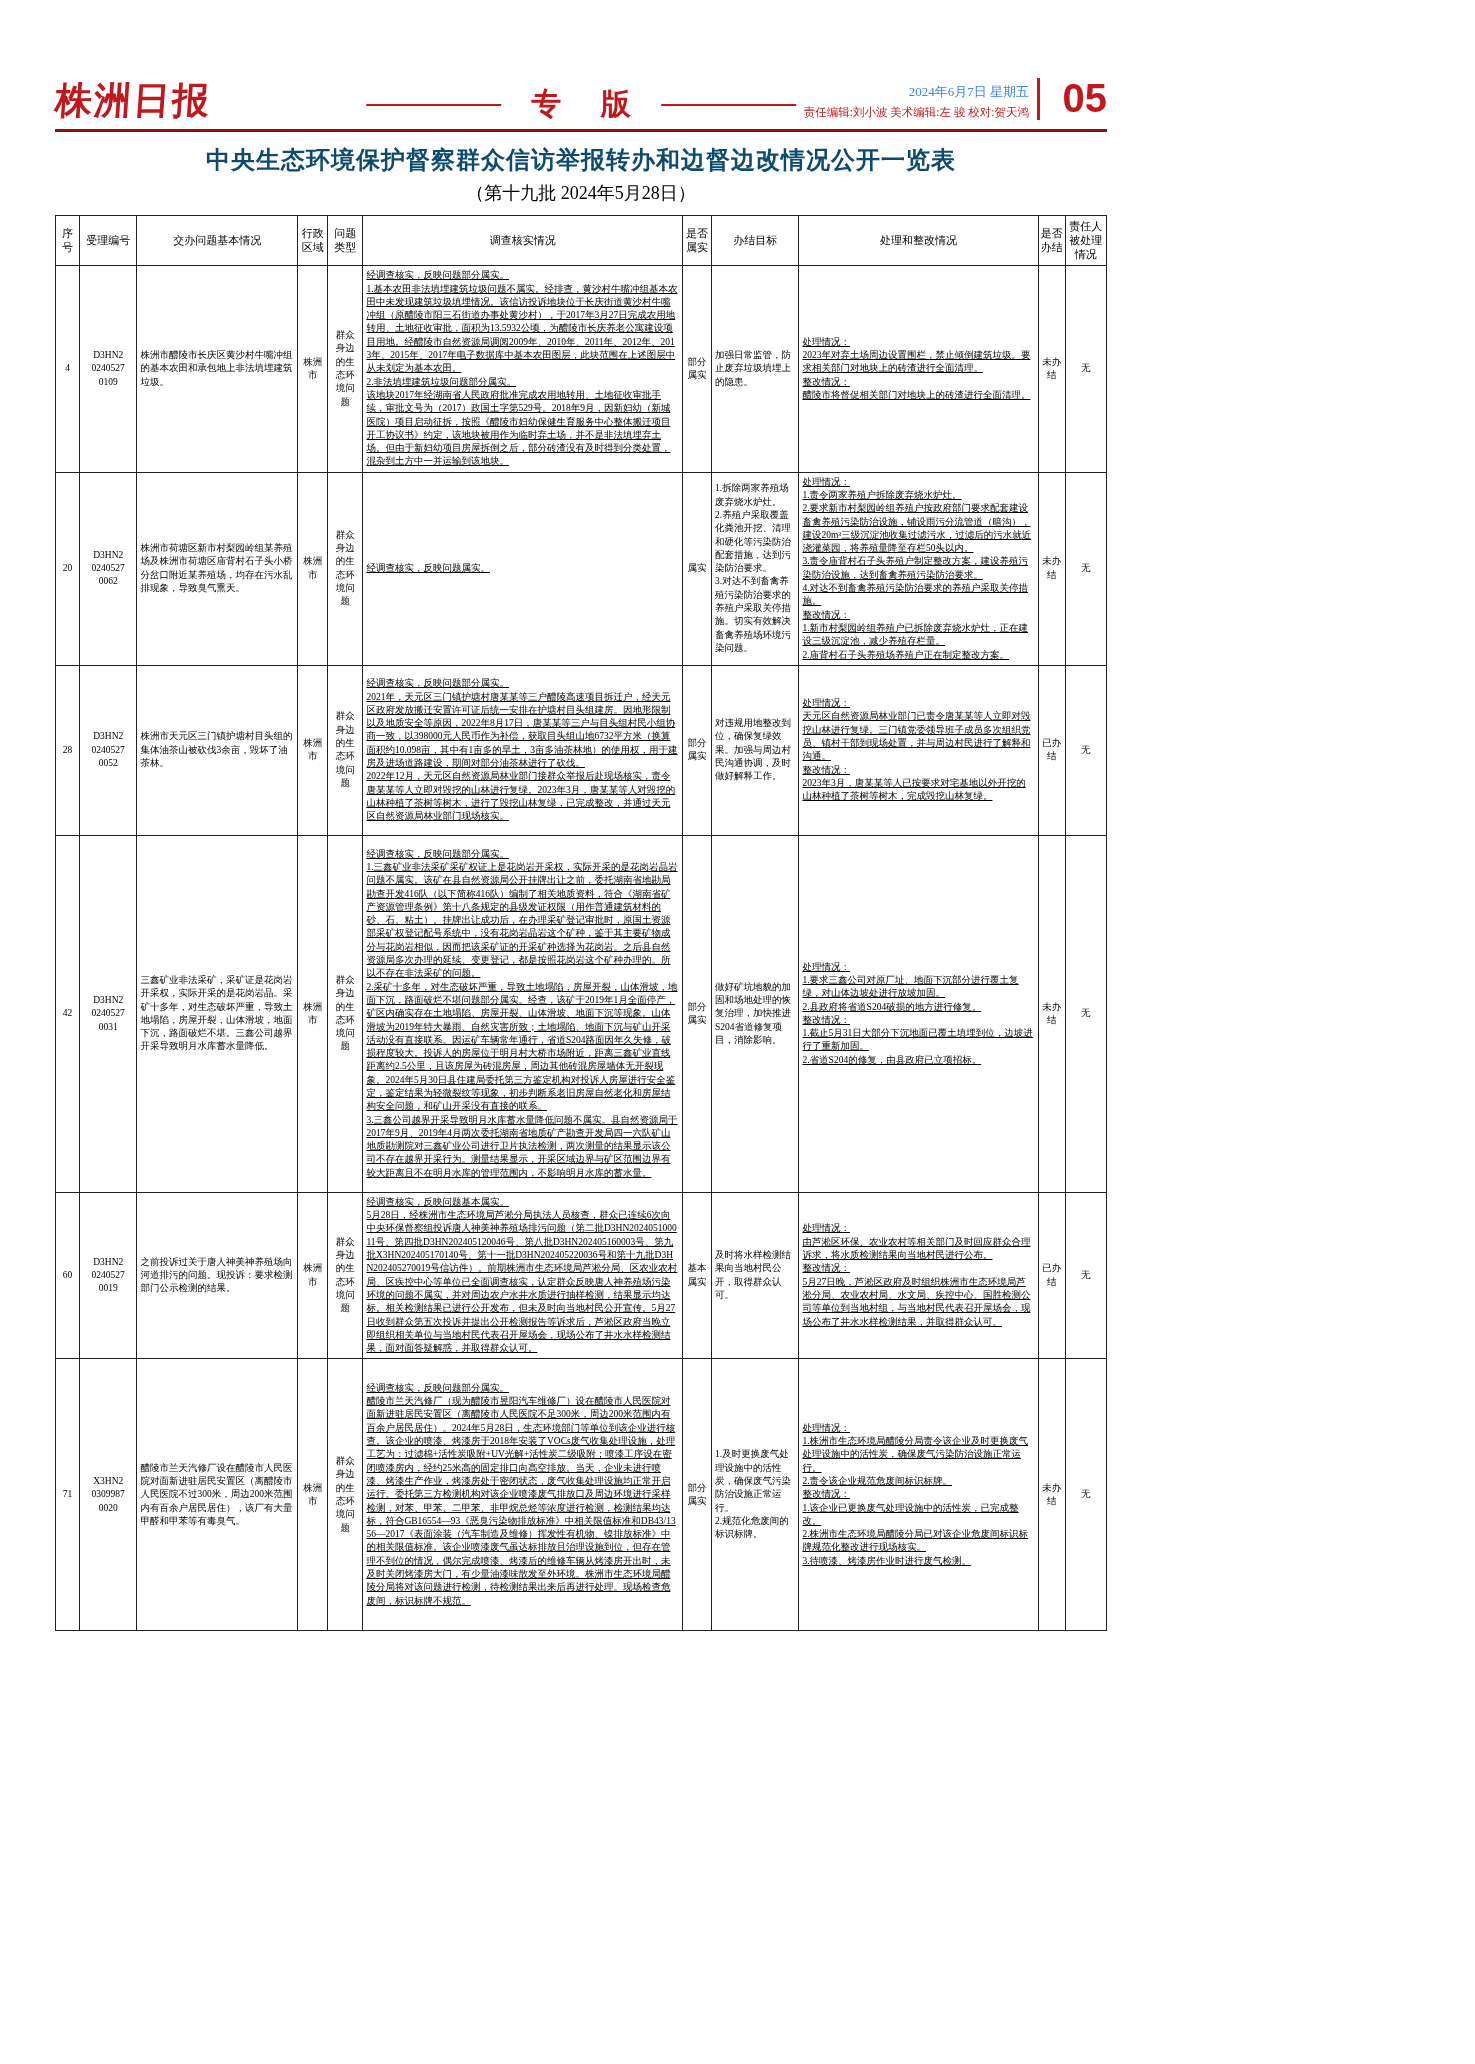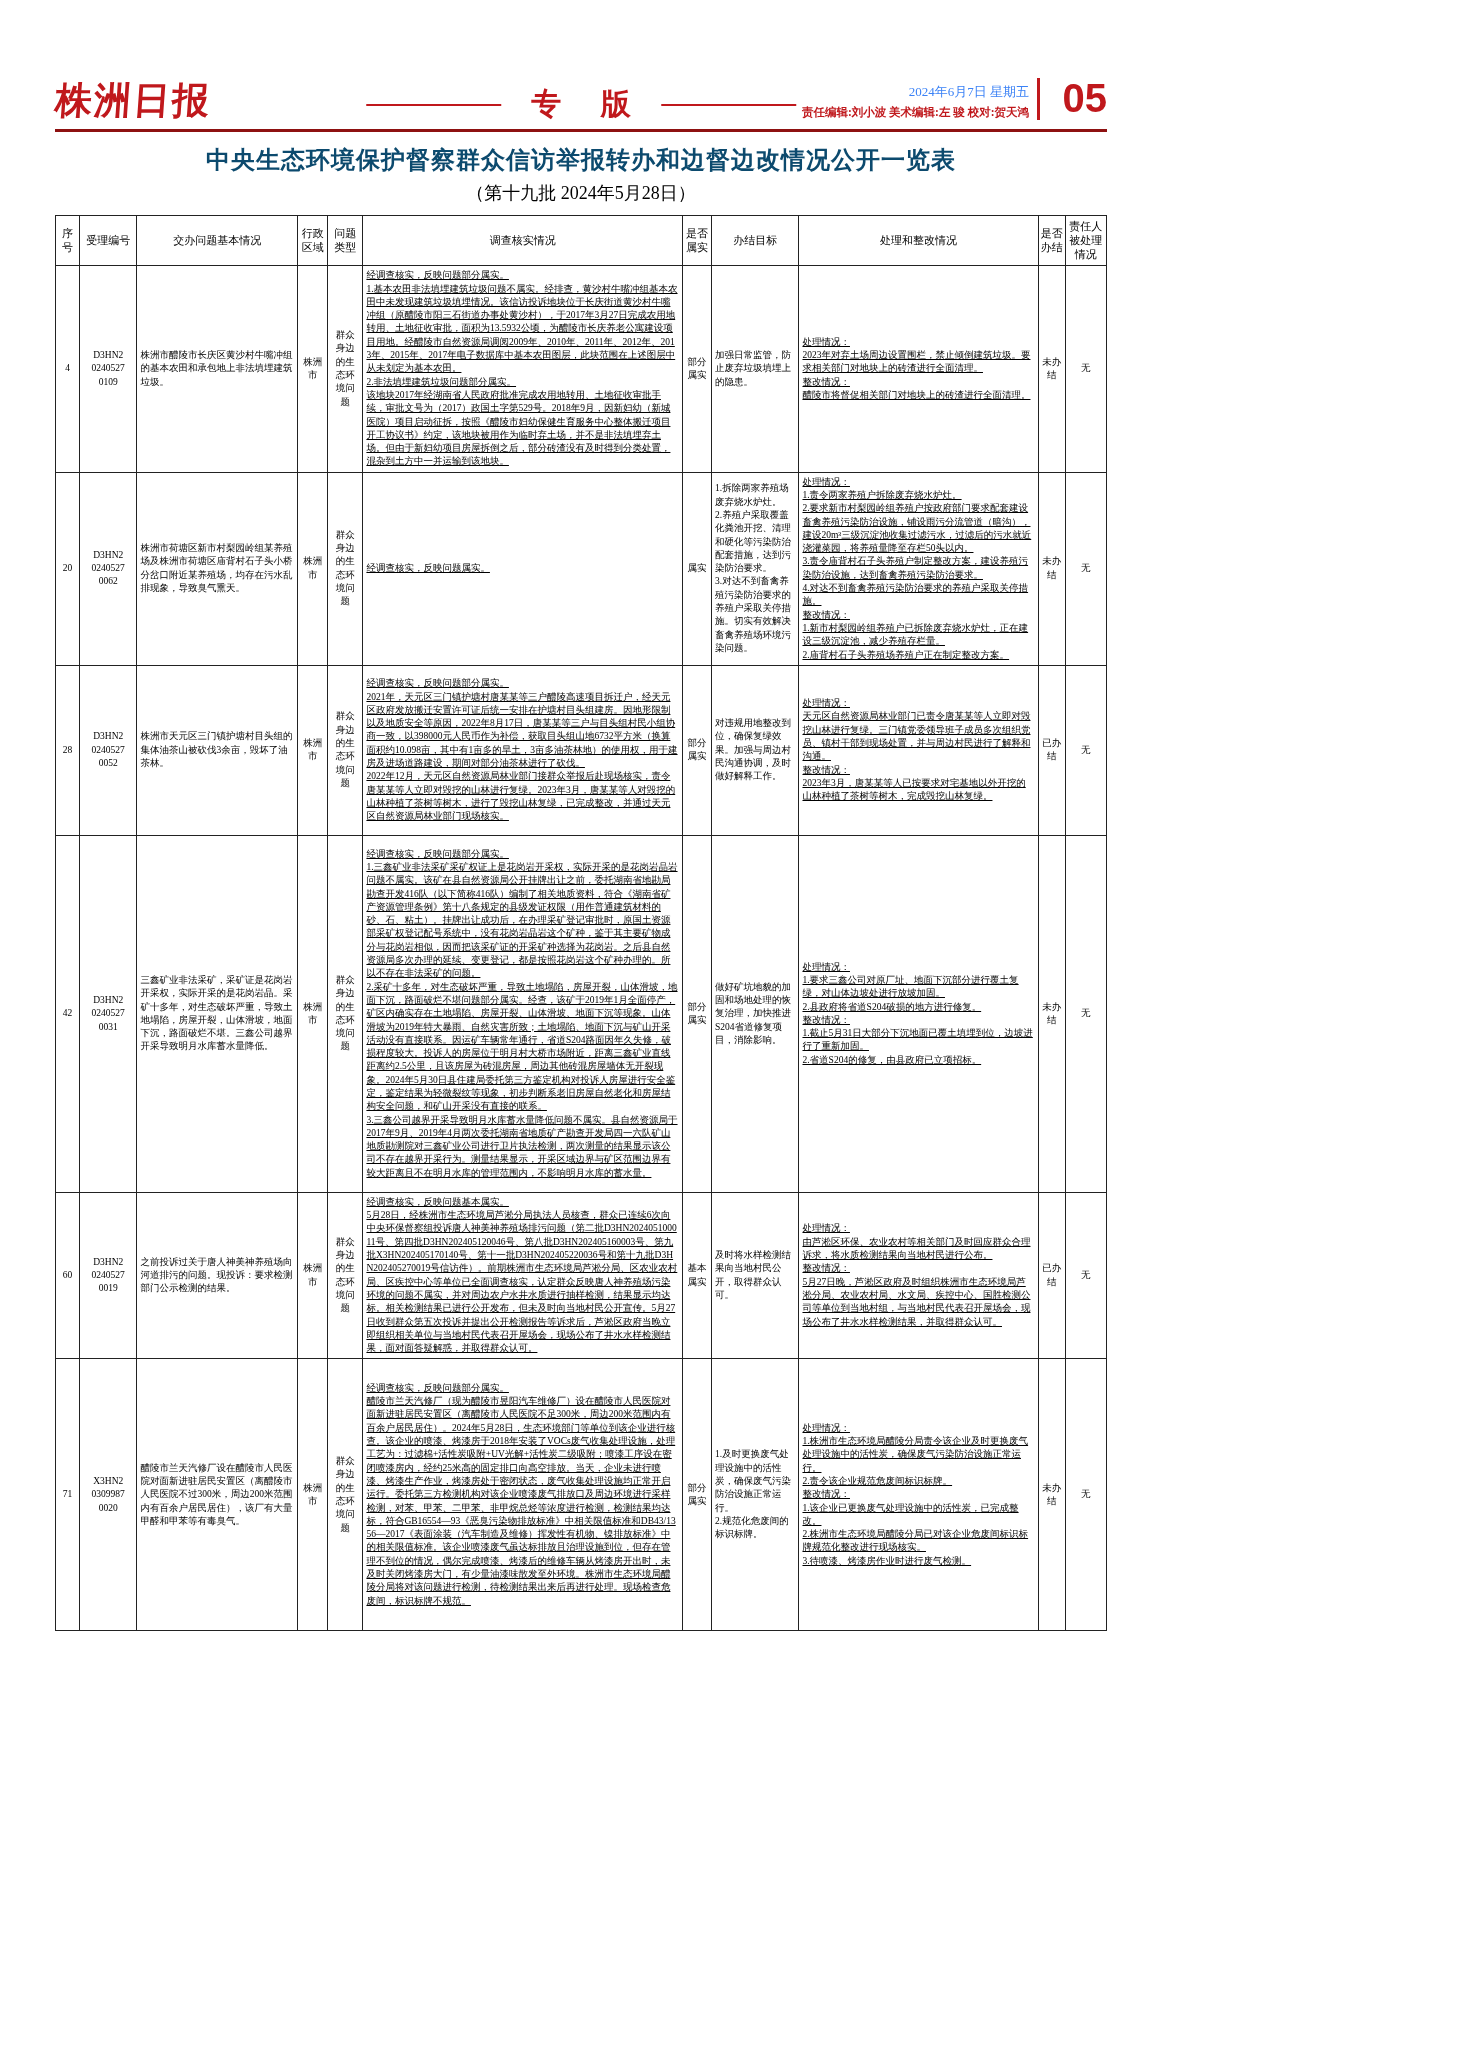--- a/index.html
+++ b/index.html
@@ -28,21 +28,21 @@
   }
   .edge-line { width: 135px; height: 2px; background: #c0181c; }
   .edition {
     font-size: 30px; font-weight: bold; color: #c0181c; letter-spacing: 16px;
     padding-left: 16px;
   }
   .issue-block {
     position: absolute; right: 78px; top: 8px; text-align: right; line-height: 1.6;
   }
   .issue-date { font-size: 13px; color: #3b82f6; }
-  .issue-editors { font-size: 11.5px; color: #c0181c; font-weight: bold; }
+  .issue-editors { font-size: 11.5px; color: #c0181c; }
   .pageno-wrap { position: absolute; right: 0; top: 2px; display: flex; align-items: center; gap: 23px; }
   .pagebar { width: 3px; height: 42px; background: #c0181c; }
   .pageno { font-size: 40px; font-weight: bold; color: #c0181c; font-family: "Liberation Sans", sans-serif; }
   .mast-rule { height: 3px; background: #8e1111; margin-top: 1px; }
 
   
   .headline { text-align: center; margin-top: 12px; }
   .headline .title { font-size: 24px; font-weight: bold; letter-spacing: 1px; color: #0c4a6e; }
   .headline .subtitle { font-size: 18px; margin-top: 5px; color: #000; }
 

